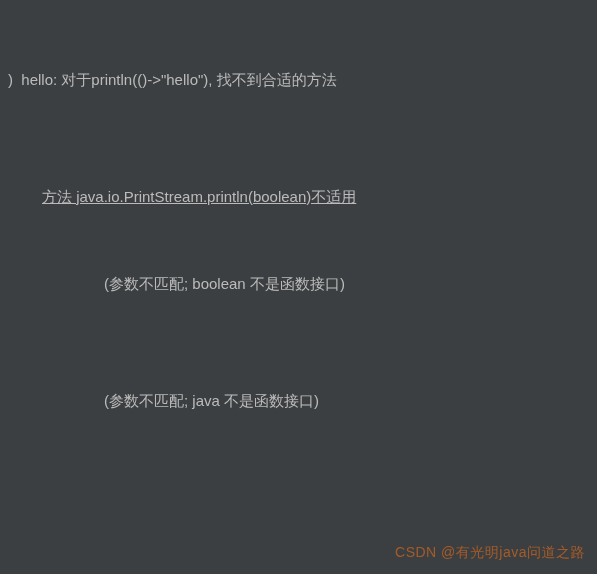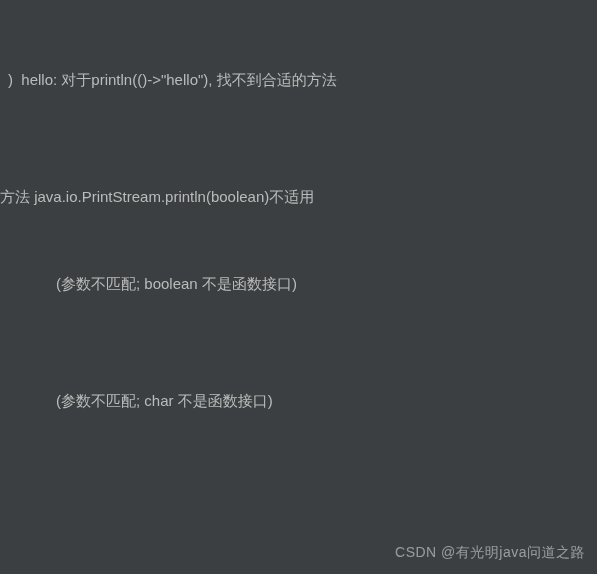--- a/index.html
+++ b/index.html
@@ -18,44 +18,47 @@
       padding: 6px 0;
       line-height: 1.95;
     }
     .error-block {
       white-space: pre;
     }
     .line-main {
       padding-left: 8px;
     }
     .line-method {
+      padding-left: 42px;
+      text-decoration: underline;
     }
     .line-reason {
       padding-left: 56px;
+      margin-left: 48px;
     }
     .watermark {
       position: absolute;
       bottom: 8px;
       right: 12px;
-      color: #e5e5e5;
+      color: #f97316;
       font-size: 14px;
       opacity: 0.55;
       letter-spacing: 0.5px;
     }
   </style>
 </head>
 <body>
 
 <div class="error-block">
   <div class="line-main"><span>)  hello: </span><span>对于println(()-&gt;"hello"), 找不到合适的方法</span></div>
 
   <div class="line-method">方法 java.io.PrintStream.println(boolean)不适用</div>
   <div class="line-reason">(参数不匹配; boolean 不是函数接口)</div>
 
-  <div class="line-reason">(参数不匹配; char 不是函数接口)</div>
+  <div class="line-reason">(参数不匹配; java 不是函数接口)</div>
 
   
   
 
   
   
 
   
   
 

